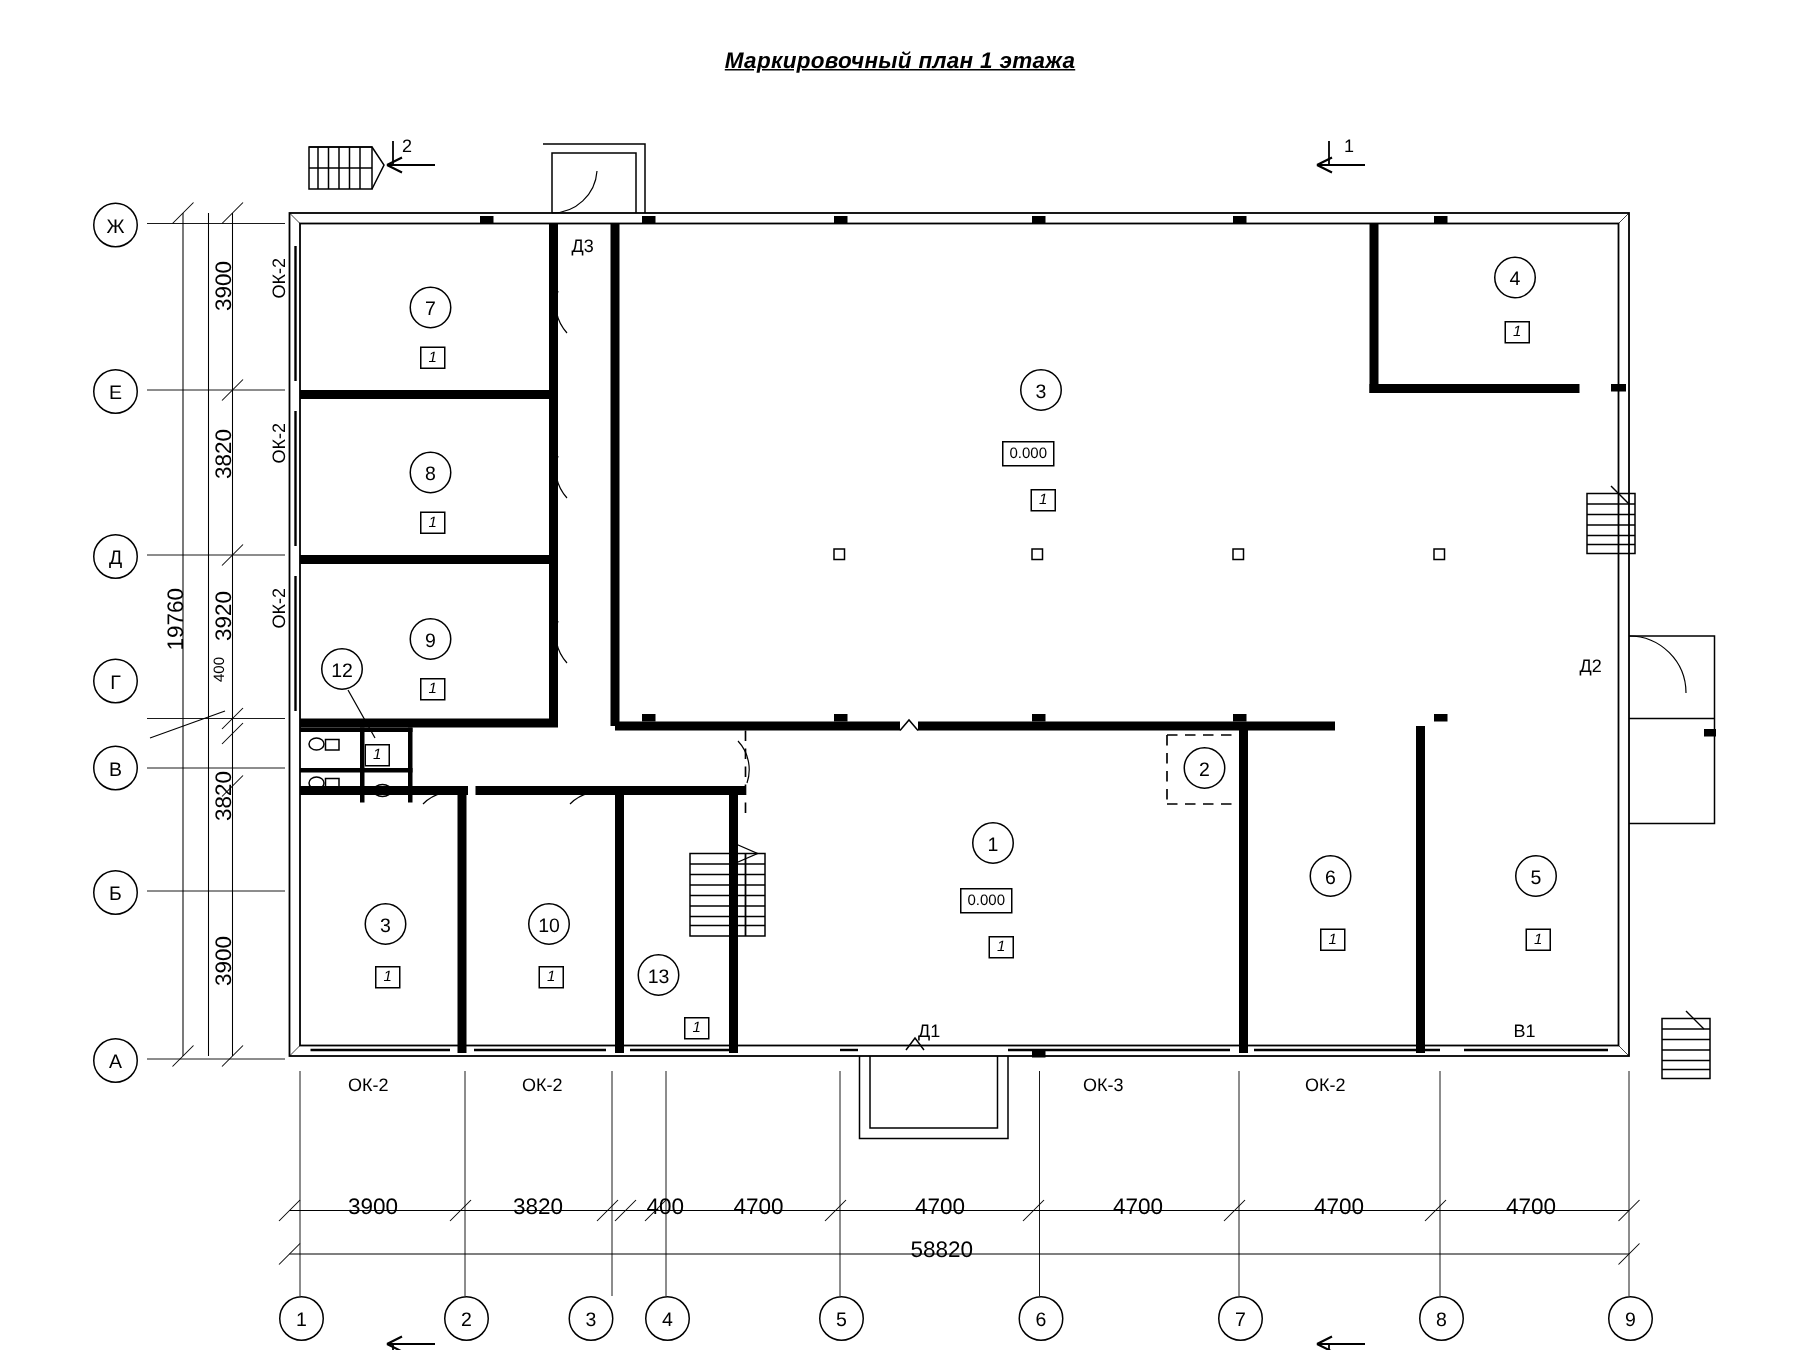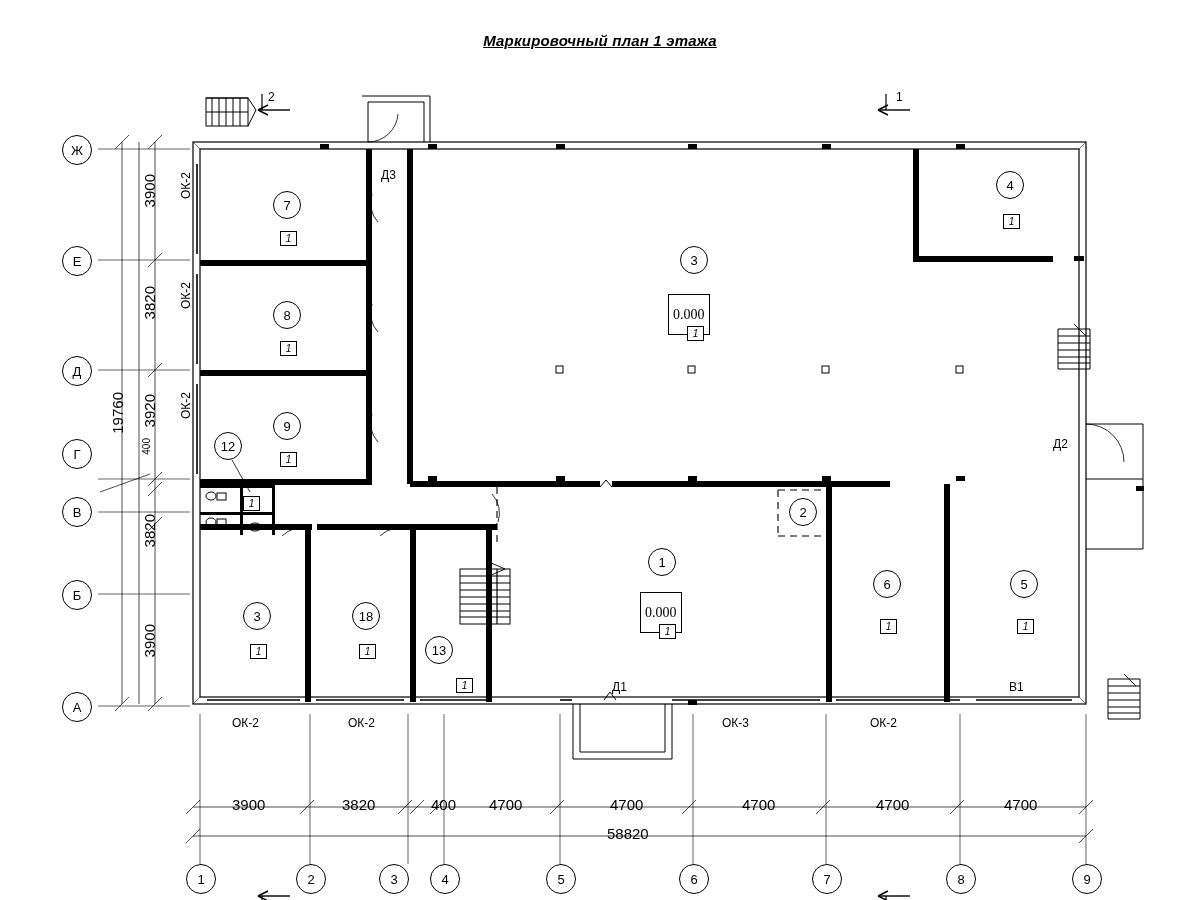--- a/index.html
+++ b/index.html
@@ -6,21 +6,21 @@
   body{width:1200px;height:900px;position:relative;font-family:"Liberation Sans",sans-serif;color:#000;overflow:hidden;}
   #stage{position:absolute;left:0;top:0;width:976px;height:900px;margin-top:24px;}
   .title{position:absolute;left:0;top:8px;width:1200px;text-align:center;font-size:15px;font-style:italic;font-weight:bold;text-decoration:underline;letter-spacing:.2px;}
   .abs{position:absolute;}
   
   .circ{border:1.2px solid #000;border-radius:50%;display:flex;align-items:center;justify-content:center;font-size:13px;background:#fff;}
   .axis-circ{width:28px;height:28px;font-size:13px;}
   .room-circ{width:26px;height:26px;font-size:13px;}
   
   .boxnum{border:1px solid #000;font-size:10px;padding:0 3px;background:#fff;line-height:12px;height:13px;display:flex;align-items:center;justify-content:center;min-width:9px;font-style:italic;}
-  .lvlbox{border:1px solid #000;font-size:14px;padding:13px 4px;background:#fff;line-height:13px;font-family:Liberation Serif, serif;}
+  .lvlbox{border:1px solid #000;font-size:10px;padding:1px 4px;background:#fff;line-height:13px;}
   .lbl{font-size:12px;white-space:nowrap;}
   .vert{writing-mode:vertical-rl;transform:rotate(180deg);font-size:12px;white-space:nowrap;}
   .dim{font-size:15px;white-space:nowrap;}
   svg{position:absolute;left:0;top:0;}
 </style>
 </head>
 <body>
 
 <div id="stage">
 
@@ -305,21 +305,21 @@
 
   <div class="abs circ room-circ" style="left:273px;top:388px">9</div>
   <div class="abs boxnum" style="left:280px;top:428px">1</div>
 
   <div class="abs circ room-circ" style="left:214px;top:408px">12</div>
   <div class="abs boxnum" style="left:243px;top:472px">1</div>
 
   <div class="abs circ room-circ" style="left:243px;top:578px">3</div>
   <div class="abs boxnum" style="left:250px;top:620px">1</div>
 
-  <div class="abs circ room-circ" style="left:352px;top:578px">18</div>
+  <div class="abs circ room-circ" style="left:352px;top:578px">10</div>
   <div class="abs boxnum" style="left:359px;top:620px">1</div>
 
   <div class="abs circ room-circ" style="left:425px;top:612px">13</div>
   <div class="abs boxnum" style="left:456px;top:654px">1</div>
 
   <div class="abs circ room-circ" style="left:680px;top:222px">3</div>
   <div class="abs lvlbox" style="left:668px;top:270px">0.000</div>
   <div class="abs boxnum" style="left:687px;top:302px">1</div>
 
   <div class="abs circ room-circ" style="left:996px;top:147px">4</div>
@@ -330,21 +330,21 @@
   <div class="abs boxnum" style="left:659px;top:600px">1</div>
 
   <div class="abs circ room-circ" style="left:789px;top:474px">2</div>
 
   <div class="abs circ room-circ" style="left:873px;top:546px">6</div>
   <div class="abs boxnum" style="left:880px;top:595px">1</div>
 
   <div class="abs circ room-circ" style="left:1010px;top:546px">5</div>
   <div class="abs boxnum" style="left:1017px;top:595px">1</div>
 
-  <div class="abs lbl" style="left:381px;top:144px">Д3</div>
+  <div class="abs lbl" style="left:381px;top:133px">Д3</div>
   <div class="abs lbl" style="left:1053px;top:413px">Д2</div>
   <div class="abs lbl" style="left:612px;top:656px">Д1</div>
   <div class="abs lbl" style="left:1009px;top:656px">В1</div>
 
   <div class="abs lbl" style="left:232px;top:692px">ОК-2</div>
   <div class="abs lbl" style="left:348px;top:692px">ОК-2</div>
   <div class="abs lbl" style="left:722px;top:692px">ОК-3</div>
   <div class="abs lbl" style="left:870px;top:692px">ОК-2</div>
 
   <div class="abs vert" style="left:179px;top:148px">ОК-2</div>

